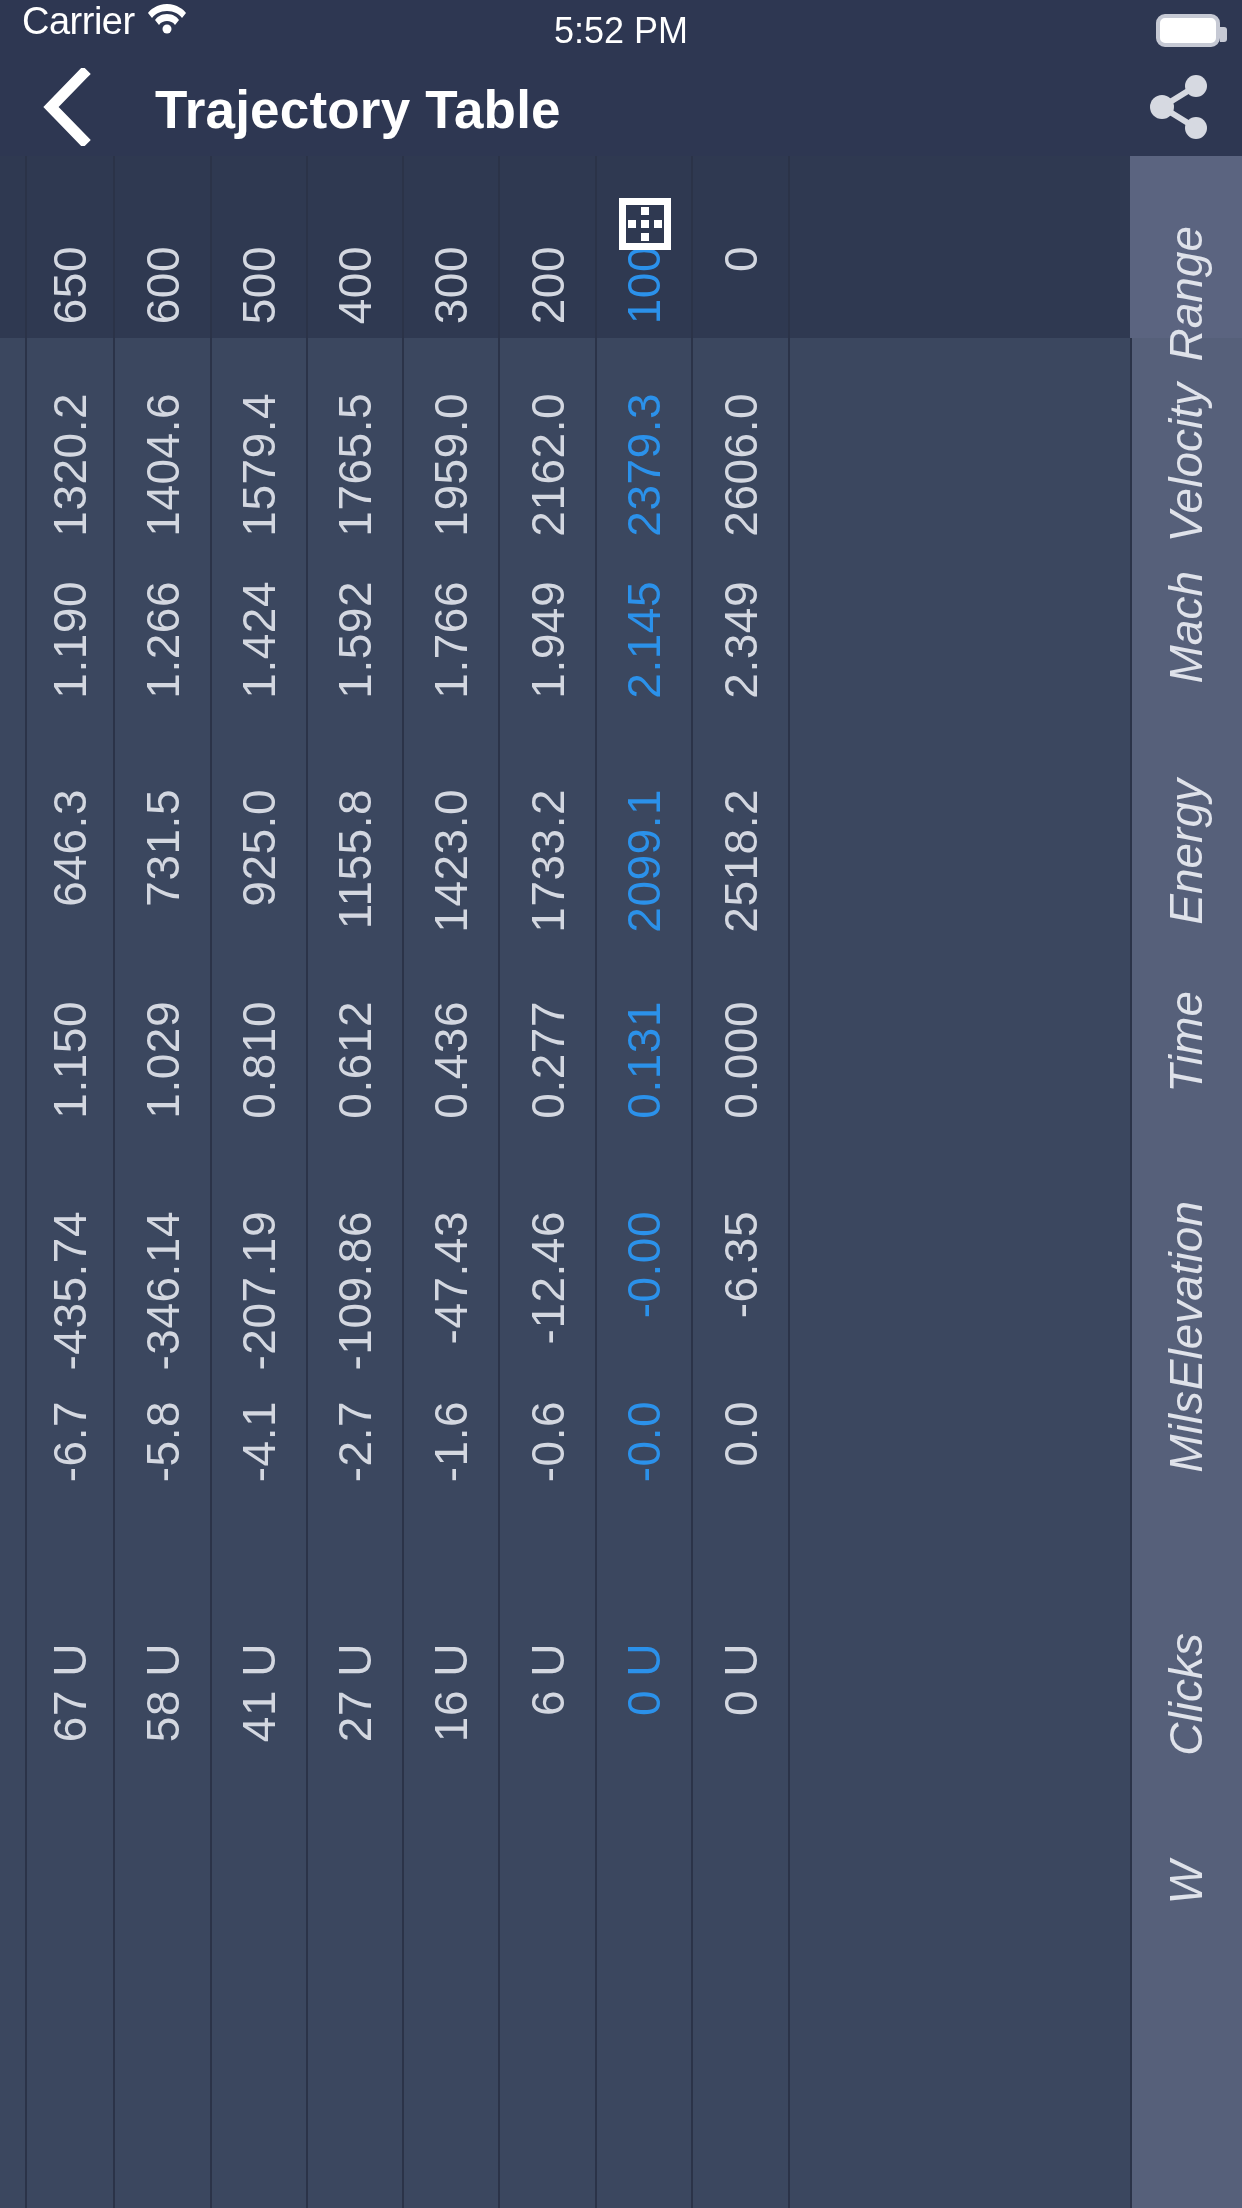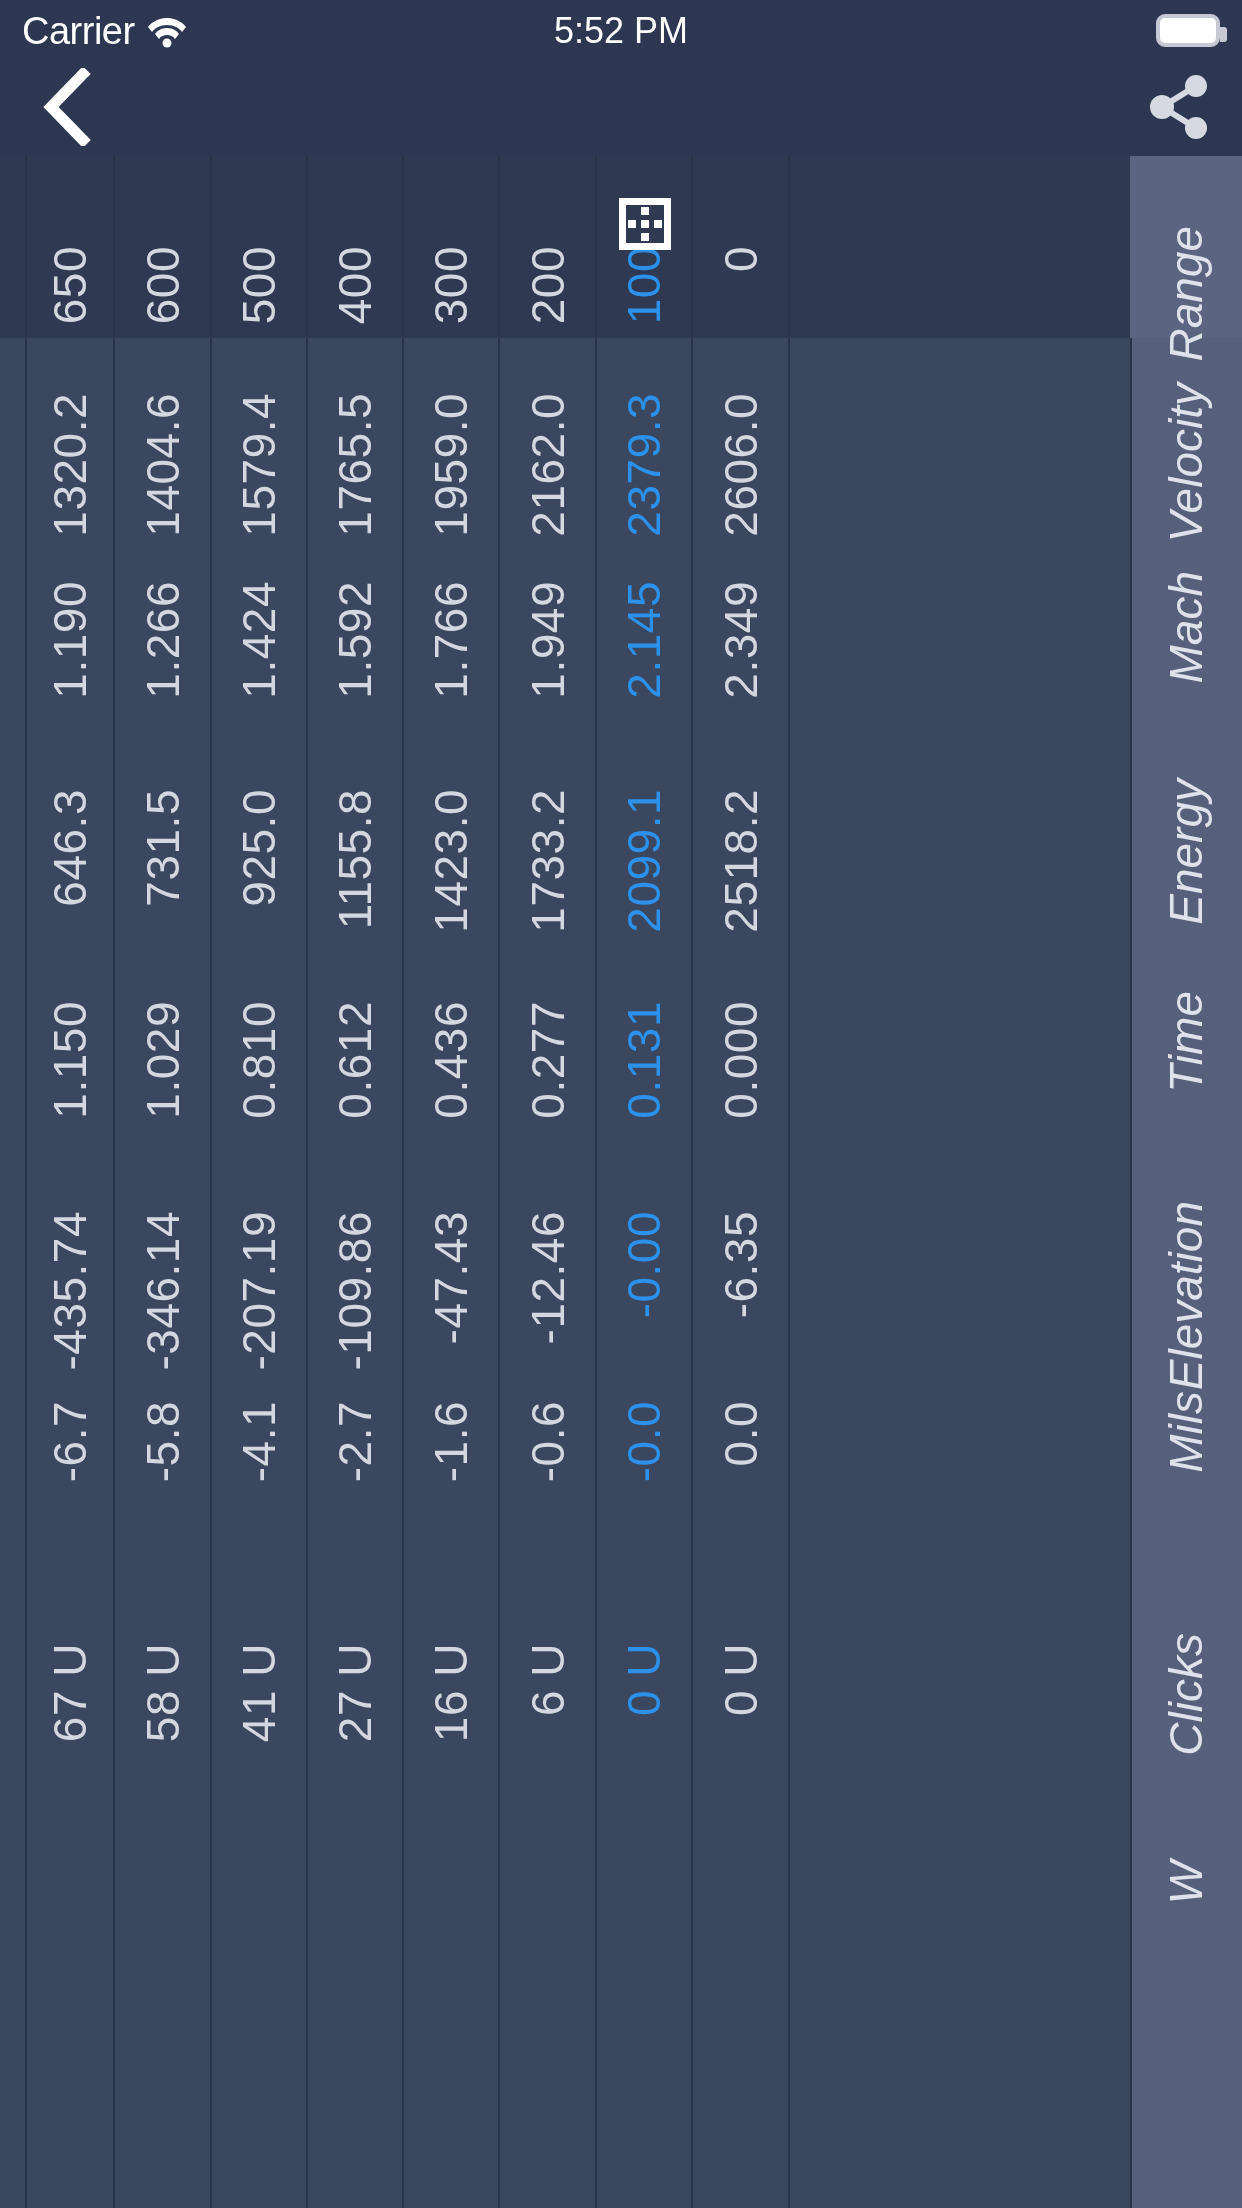--- a/index.html
+++ b/index.html
@@ -10,21 +10,21 @@
     overflow:hidden;
   }
 
   
   #status-bar{
     position:absolute; left:0; top:0; width:1242px; height:62px;
     background:#2e3752; color:#ffffff;
     display:flex; align-items:center;
   }
   #carrier-group{ position:absolute; left:22px; top:0; height:62px;
-    display:flex; align-items:center; gap:12px; }
+    display:flex; align-items:flex-start; gap:12px; }
   #carrier-label{ font-size:38px; letter-spacing:-0.5px; }
   #wifi-icon{ width:40px; height:34px; position:relative; }
   #status-time{
     position:absolute; left:0; top:0; width:1242px; height:62px;
     display:flex; align-items:center; justify-content:center;
     font-size:36px; font-weight:400;
   }
   #battery-icon{
     position:absolute; right:22px; top:14px;
     width:64px; height:33px;
@@ -145,20 +145,21 @@
 </div>
 
 <div id="nav-bar">
   <div id="back-button">
     <span>
       <svg width="52" height="78" viewBox="0 0 52 78">
         <path d="M44 6 L12 39 L44 72" fill="none" stroke="#ffffff" stroke-width="11" stroke-linecap="square" stroke-linejoin="miter"></path>
       </svg>
     </span>
   </div>
+  <div id="nav-title">Trajectory Table</div>
   <div id="share-button">
     <span>
       <svg width="62" height="66" viewBox="0 0 62 66">
         <circle cx="47" cy="12" r="11" fill="#d6d9e1"></circle>
         <circle cx="47" cy="54" r="11" fill="#d6d9e1"></circle>
         <circle cx="13" cy="33" r="12" fill="#d6d9e1"></circle>
         <line x1="13" y1="33" x2="47" y2="12" stroke="#d6d9e1" stroke-width="6"></line>
         <line x1="13" y1="33" x2="47" y2="54" stroke="#d6d9e1" stroke-width="6"></line>
       </svg>
     </span>

